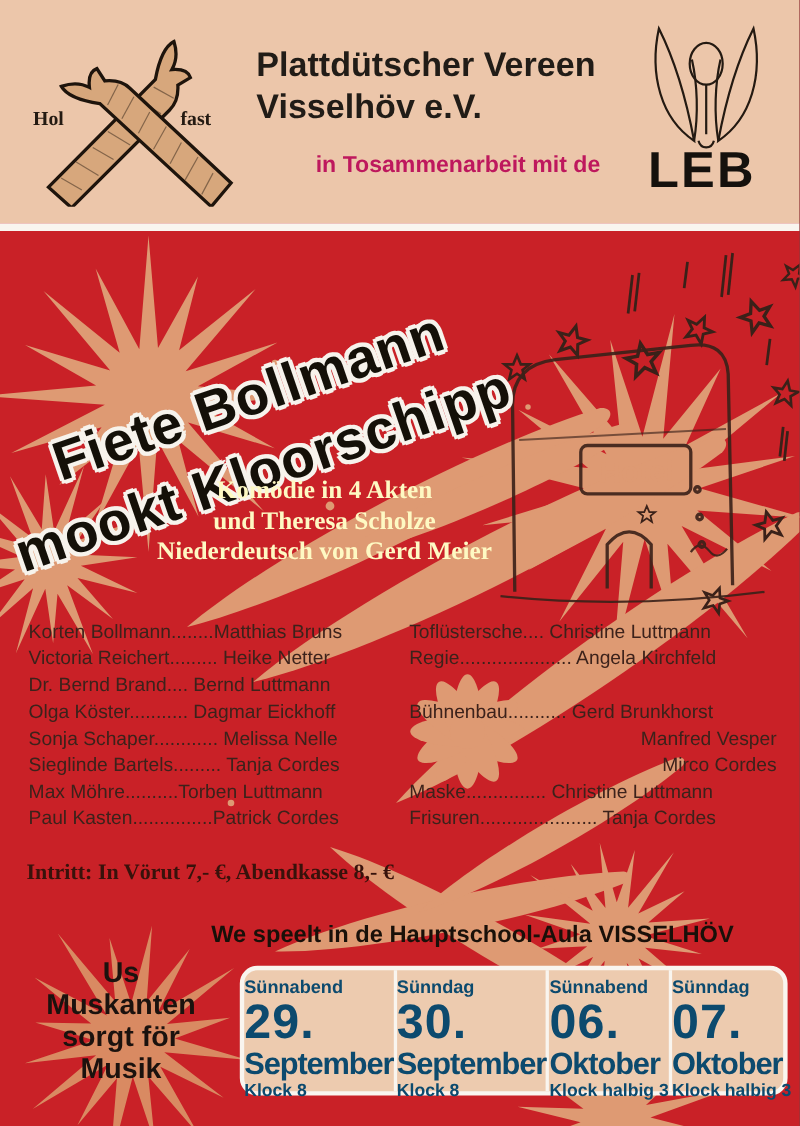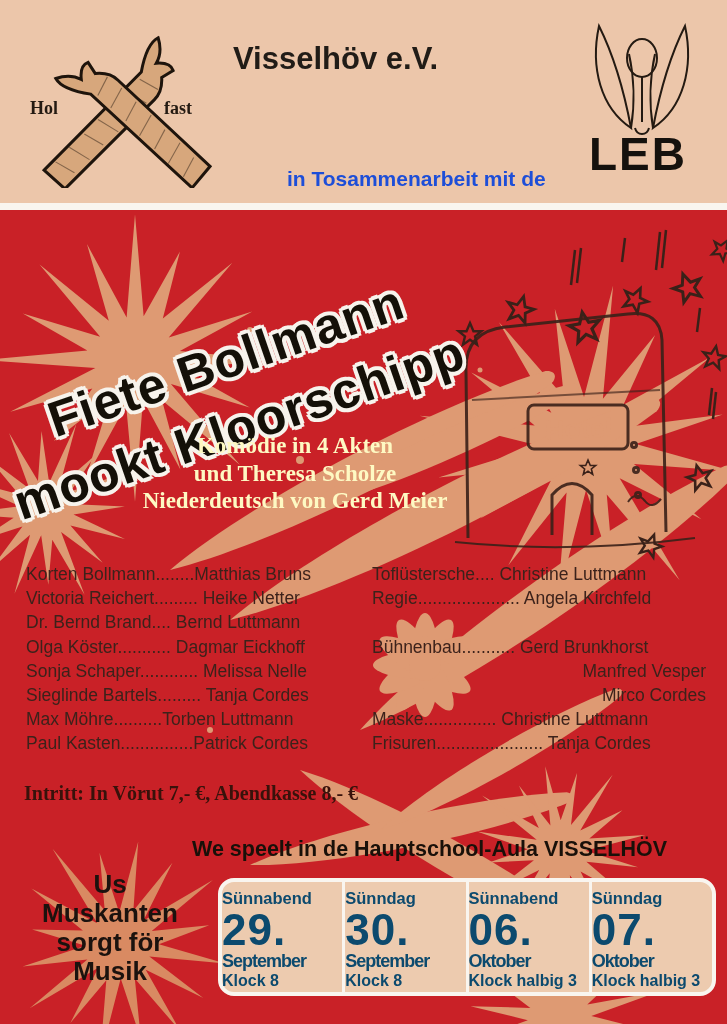--- a/index.html
+++ b/index.html
@@ -3,21 +3,21 @@
 <meta charset="utf-8">
 <style>
   html,body{margin:0;padding:0;background:#555;}
   .poster{position:relative;width:727px;height:1024px;margin:0 auto;overflow:hidden;
           background:#c92127;font-family:"Liberation Sans",sans-serif;}
   
   .header{position:absolute;top:0;left:0;width:727px;height:203px;background:#ecc6aa;}
   .stripe{position:absolute;top:203px;left:0;width:727px;height:7px;background:#f9f5ef;}
   .org{position:absolute;left:233px;top:40px;font-weight:bold;font-size:31px;line-height:38px;
        color:#211c17;white-space:nowrap;}
-  .coop{position:absolute;left:287px;top:138px;font-weight:bold;font-size:21px;color:#1d4ed8;white-space:nowrap;margin-top:29px;}
+  .coop{position:absolute;left:287px;top:138px;font-weight:bold;font-size:21px;color:#be185d;white-space:nowrap;}
   .logo-left{position:absolute;left:18px;top:16px;}
   .logo-right{position:absolute;left:565px;top:18px;}
   
   .red{position:absolute;top:210px;left:0;width:727px;height:814px;background:#c92127;}
   .deco{position:absolute;top:0;left:0;z-index:0;}
   .content{position:absolute;inset:0;z-index:1;}
   .title-line{position:absolute;font-weight:bold;font-size:50px;line-height:50px;color:#141008;
       letter-spacing:1px;white-space:nowrap;transform-origin:0 100%;
       text-shadow:-3px -3px 0 #f7f3ec,3px -3px 0 #f7f3ec,-3px 3px 0 #f7f3ec,3px 3px 0 #f7f3ec,
                   -4px 0 0 #f7f3ec,4px 0 0 #f7f3ec,0 -4px 0 #f7f3ec,0 4px 0 #f7f3ec;}
@@ -36,21 +36,21 @@
   .music{position:absolute;left:10px;top:660px;width:200px;text-align:center;font-weight:bold;
       font-size:26px;line-height:29px;color:#1b120e;}
   
   .shows{position:absolute;left:218px;top:668px;width:498px;height:118px;background:#edcbaf;
       border:4px solid #f9f5ef;border-radius:16px;display:flex;box-sizing:border-box;z-index:2;}
   .show{flex:1 1 0;border-right:3px solid #f9f5ef;display:flex;flex-direction:column;align-items:flex-start;
       padding-top:7px;color:#0c4a6e;overflow:visible;}
   .show:last-child{border-right:none;}
   .show .day{font-size:16.5px;font-weight:bold;white-space:nowrap;}
   .show .date{font-size:44px;font-weight:bold;line-height:44px;letter-spacing:1px;}
-  .show .month{font-size:18px;font-weight:bold;letter-spacing:-1px;margin-top:-1px;white-space:nowrap;}
+  .show .month{font-size:28px;font-weight:bold;letter-spacing:-1px;margin-top:-1px;white-space:nowrap;}
   .show .time{font-size:16px;font-weight:bold;white-space:nowrap;}
 </style>
 </head>
 <body>
 
 <div class="poster">
 
   <div class="header">
 
     <svg class="logo-left" width="200" height="172" viewBox="0 0 200 172">
@@ -80,20 +80,21 @@
           <line x1="94" y1="5" x2="100" y2="26"></line>
             <line x1="114" y1="4" x2="120" y2="26"></line>
           <line x1="132" y1="4" x2="138" y2="24"></line>
         </g>
       </g>
       <text x="12" y="98" font-family="Liberation Serif, serif" font-weight="bold" font-size="18" fill="#241a12">Hol</text>
       <text x="146" y="98" font-family="Liberation Serif, serif" font-weight="bold" font-size="18" fill="#241a12">fast</text>
     </svg>
 
     <div class="org">
+      <div>Plattdütscher Vereen</div>
       <div>Visselhöv e.V.</div>
     </div>
 
     <div class="coop">in Tosammenarbeit mit de</div>
 
     <svg class="logo-right" width="158" height="162" viewBox="0 0 158 162">
       <g stroke="#241a12" stroke-width="2" fill="none">
         <path d="M34,8 C25,50 36,90 66,110 C60,78 50,40 34,8 Z"></path>
         <path d="M120,8 C129,50 118,90 88,110 C94,78 104,40 120,8 Z"></path>
         <path d="M66,110 C70,86 69,58 64,36"></path>

